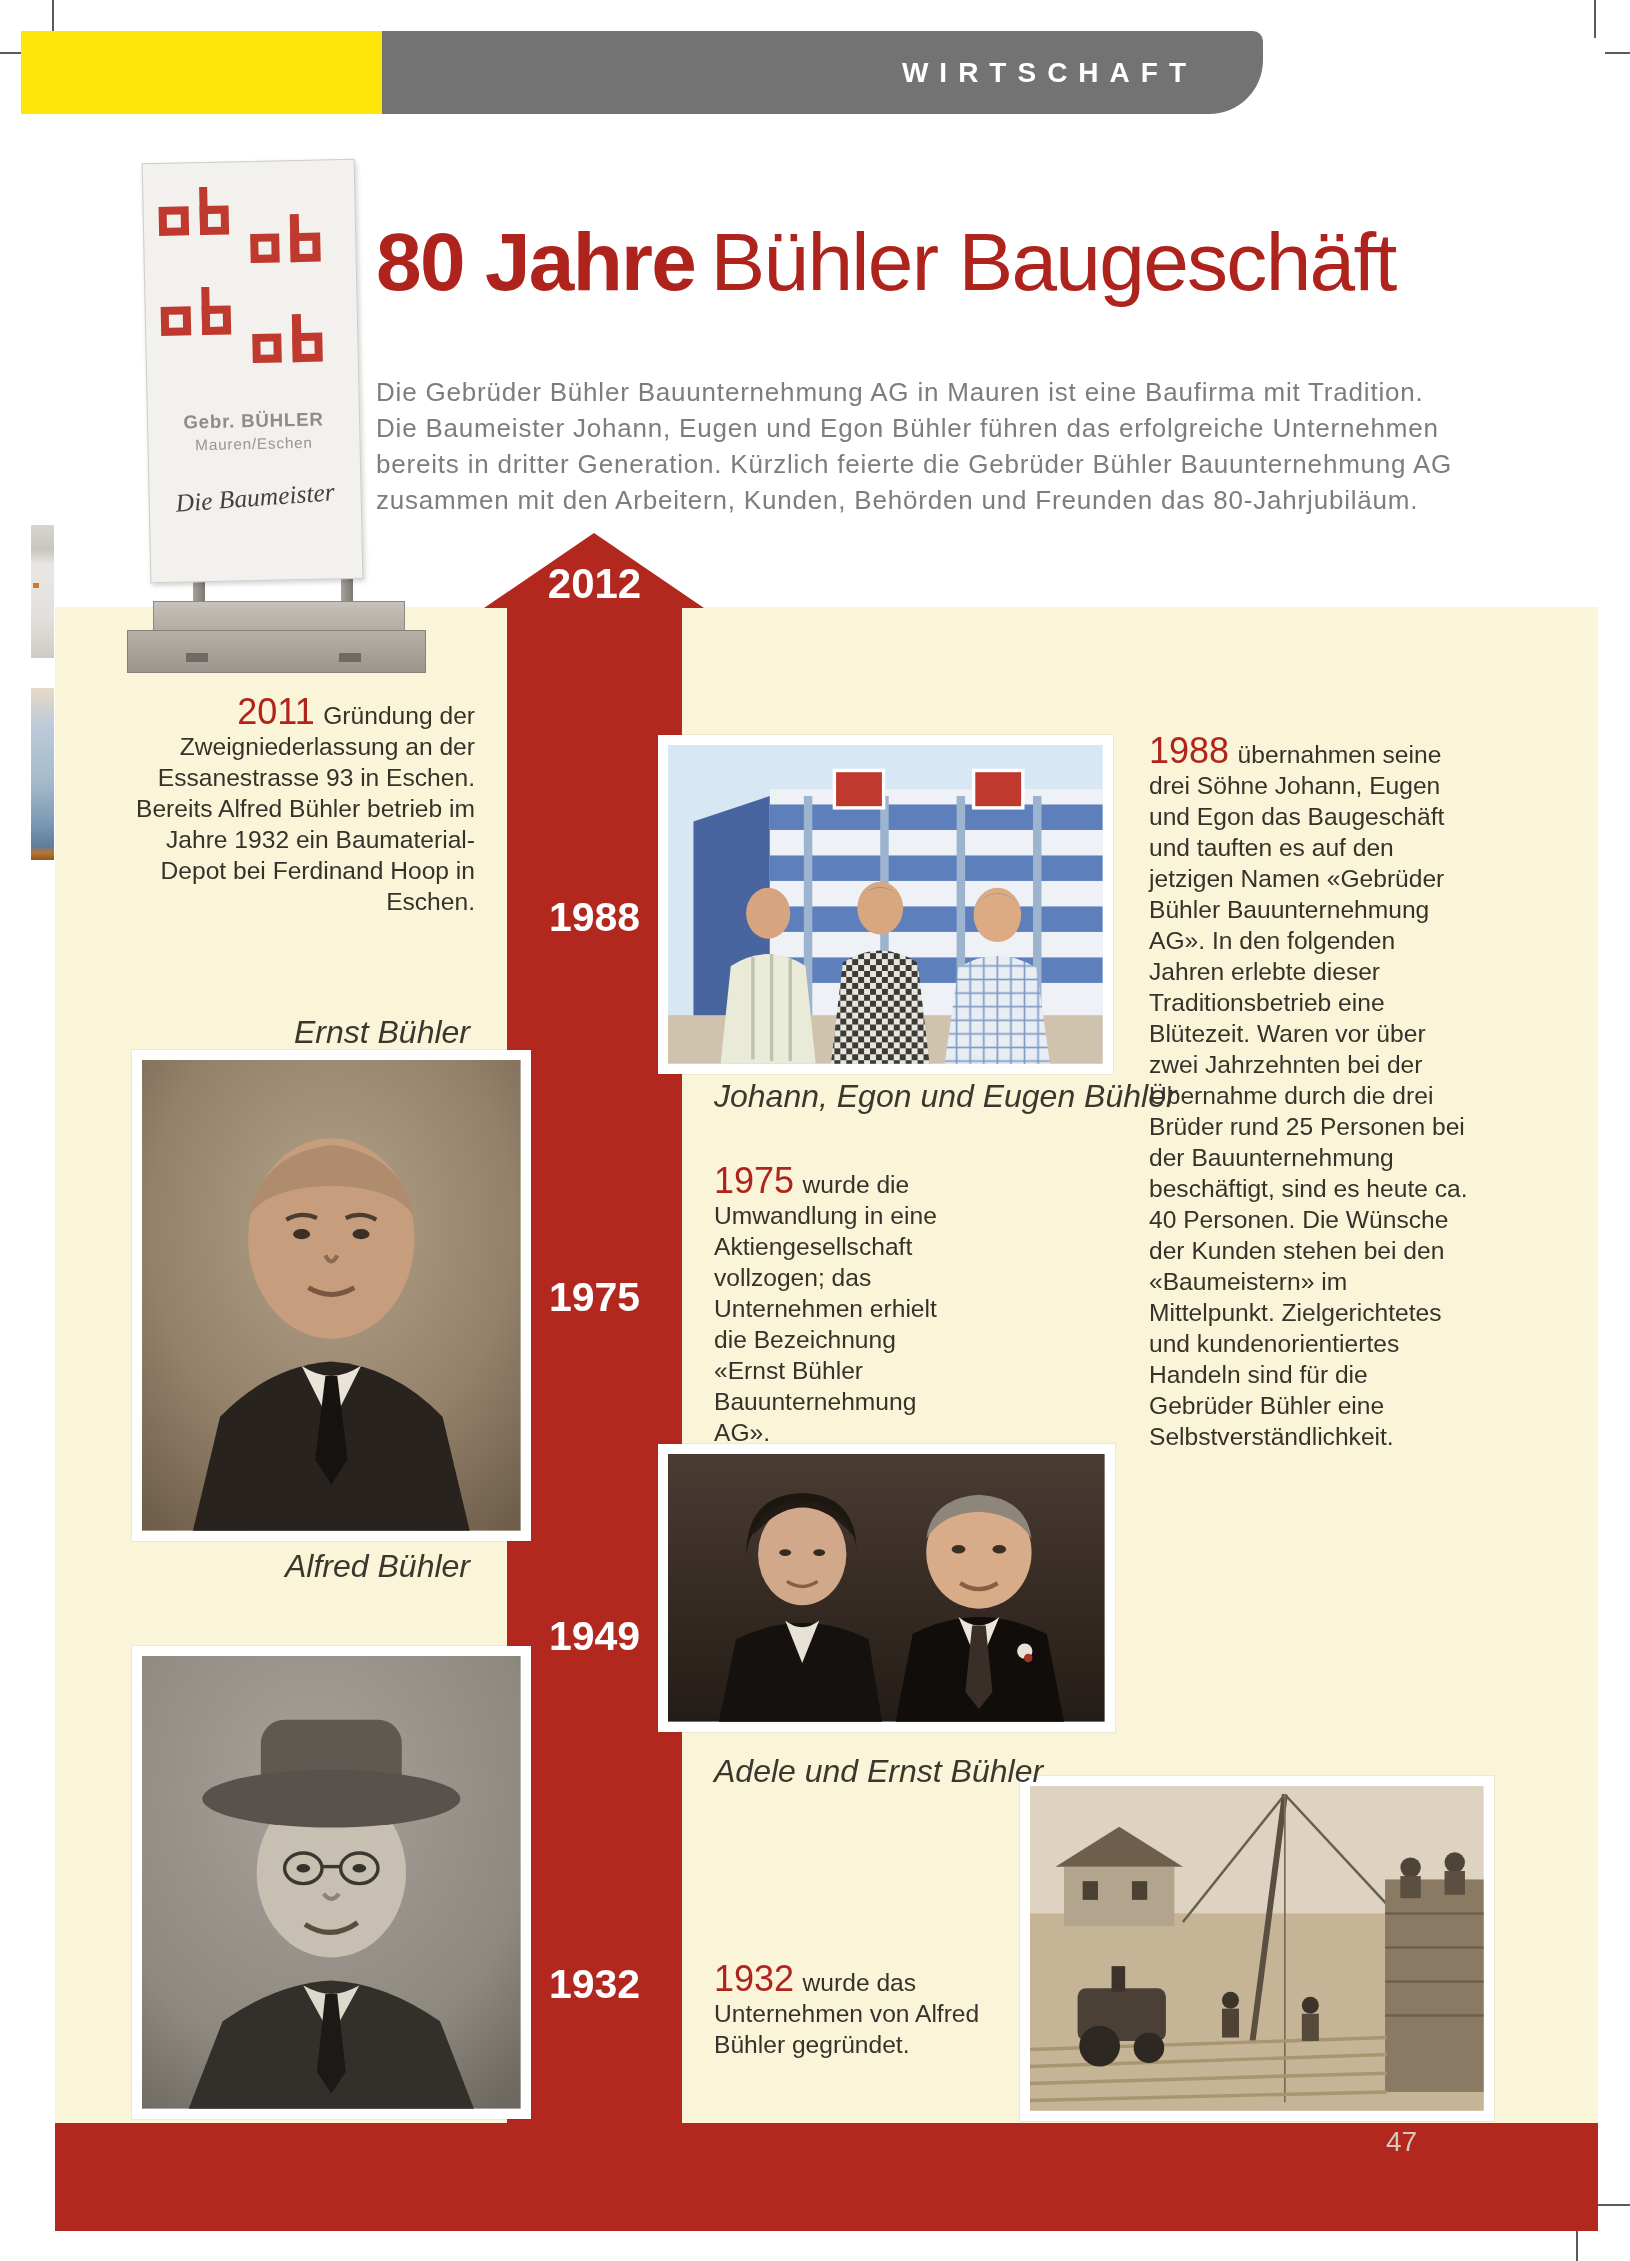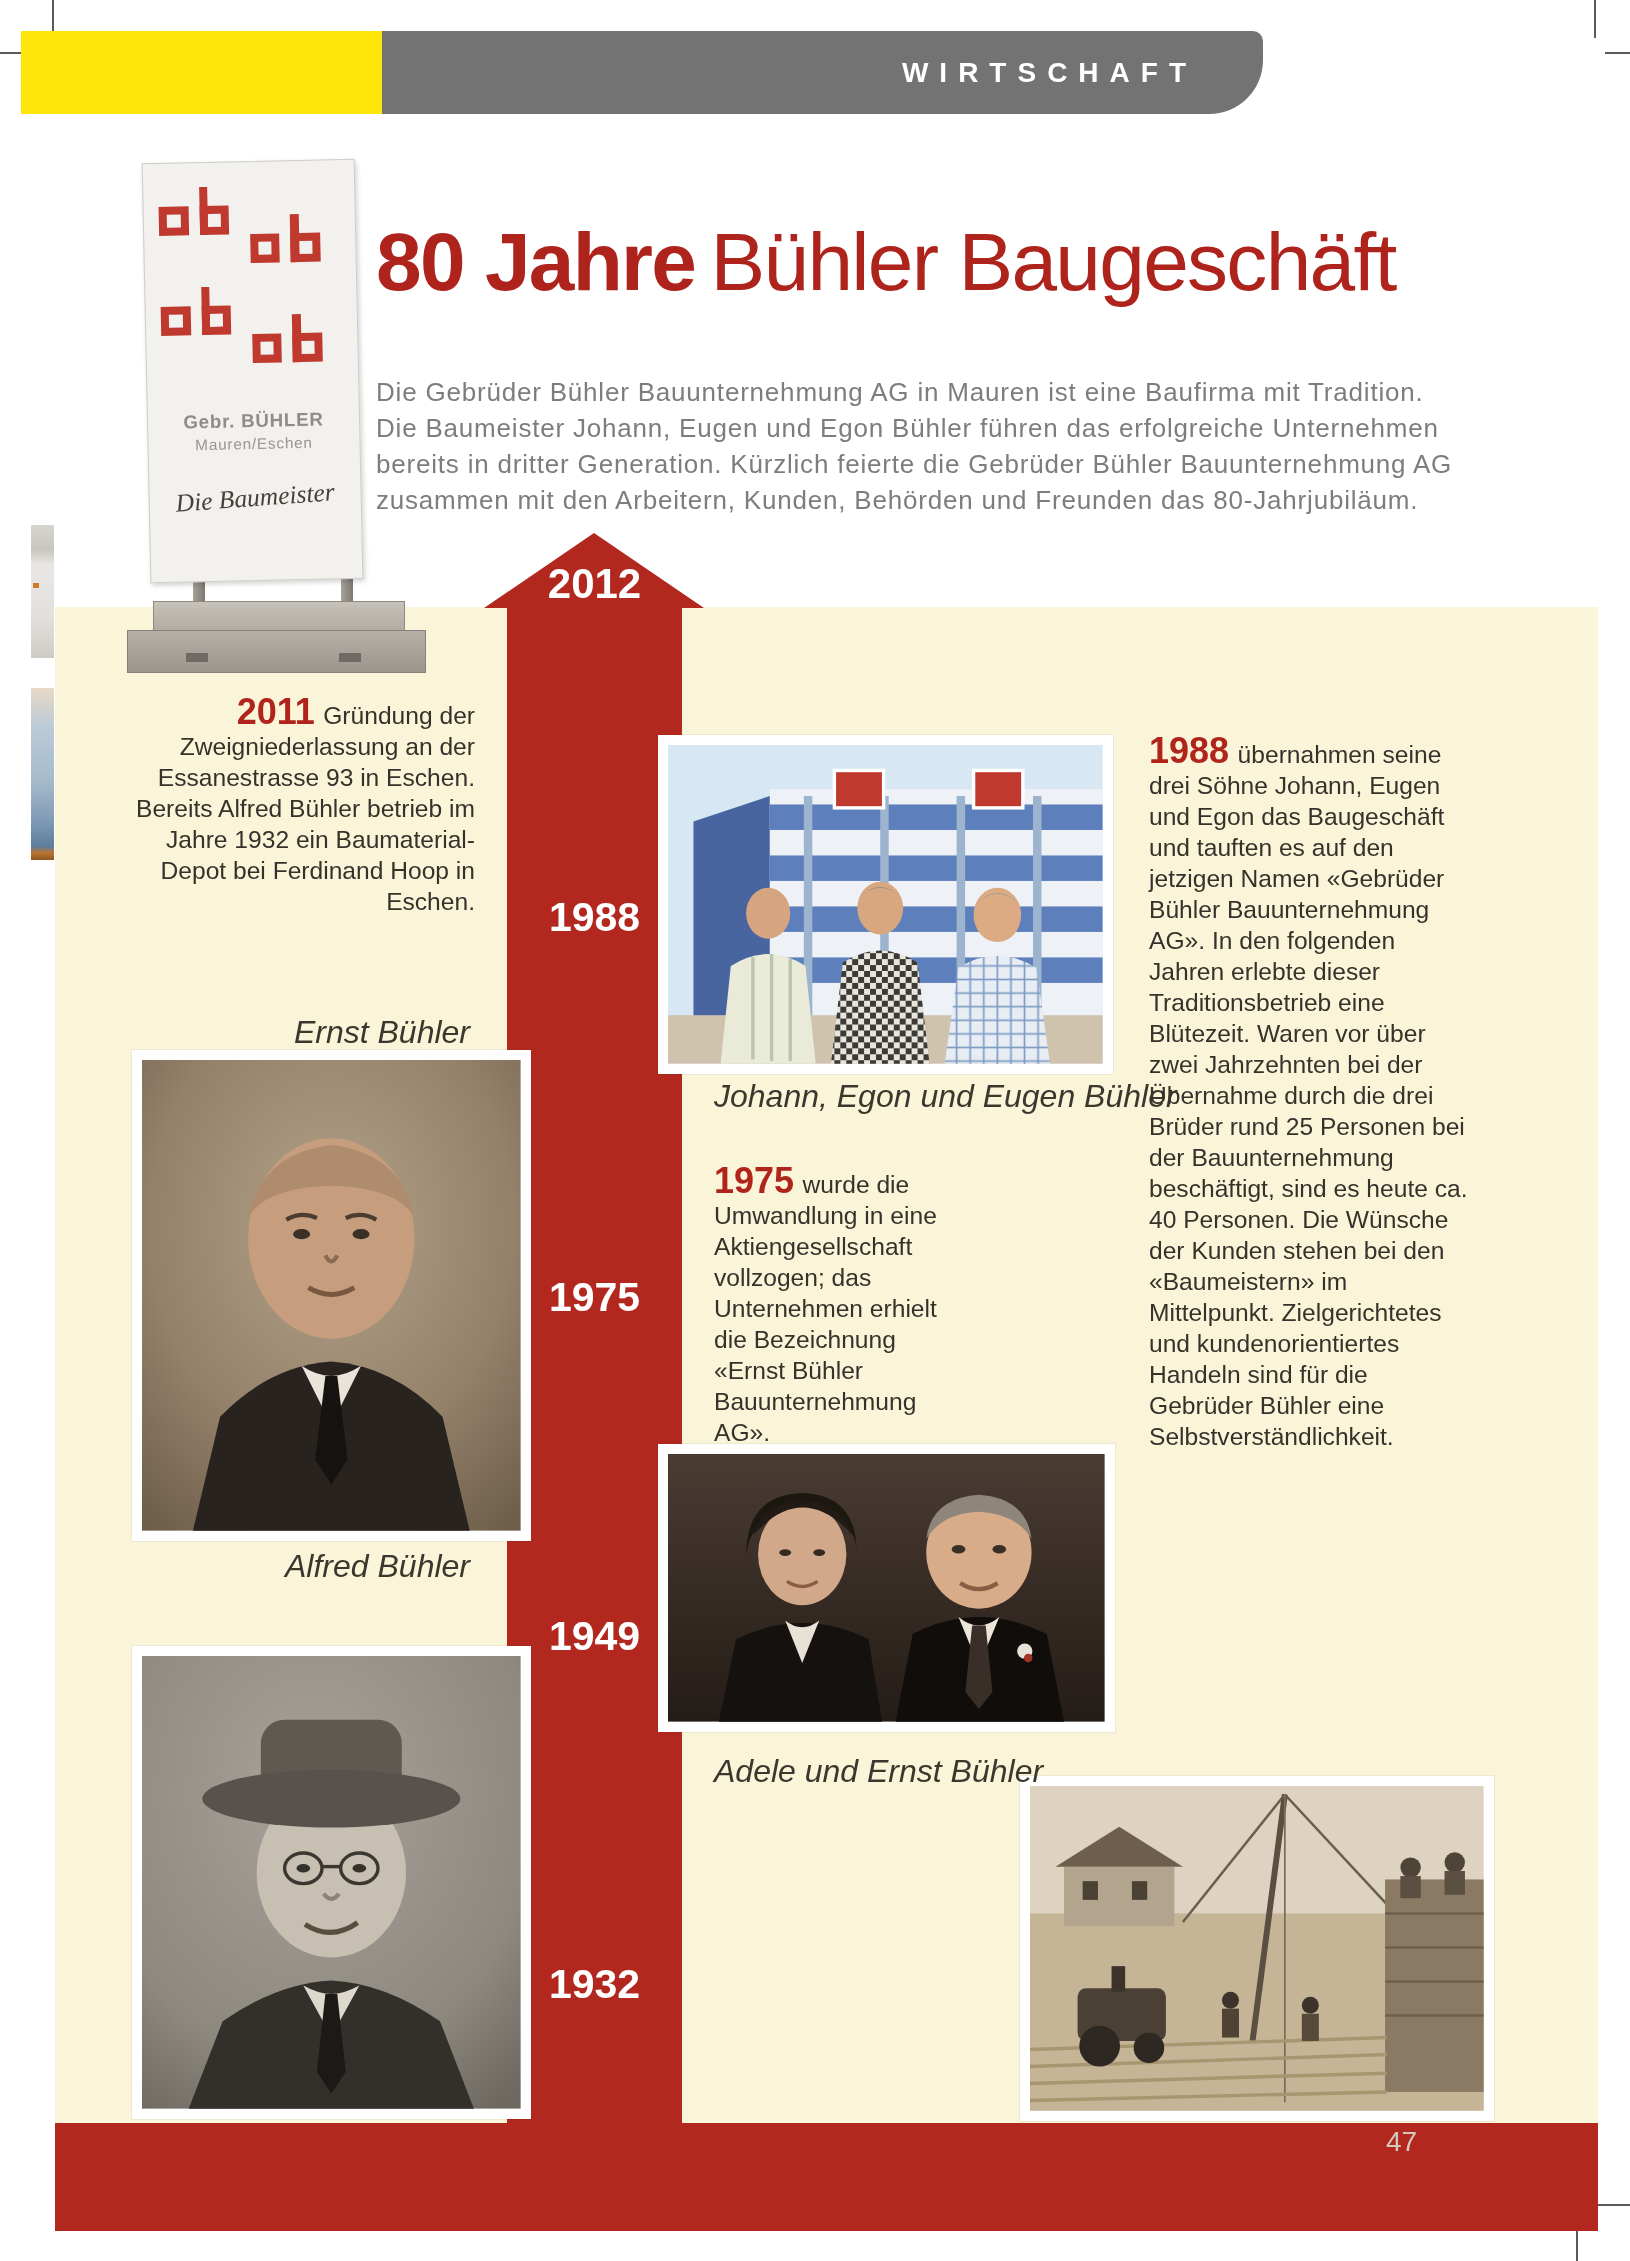--- a/index.html
+++ b/index.html
@@ -45,21 +45,21 @@
   .photo{position:absolute;background:#ffffff;padding:10.2px;box-sizing:border-box;z-index:4;
          box-shadow:0 0 0 0.8px rgba(0,0,0,0.06);}
   .photo svg{display:block;width:100%;height:100%;}
 
   
   .caption{position:absolute;font-style:italic;font-size:32px;color:#3c372e;z-index:5;}
   .cap-right{text-align:right;}
 
   
   .event{position:absolute;font-size:24.6px;line-height:31px;color:#36312a;z-index:5;}
-  .event .year{font-size:36px;line-height:31px;font-weight:700;color:#b0241c;margin-right:8.5px;}
+  .event .year{font-size:36px;line-height:31px;font-weight:400;color:#b0241c;margin-right:8.5px;}
   .ev-right{text-align:right;}
 
   
   .footer-bar{position:absolute;left:55px;top:2123px;width:1543px;height:108px;background:#b2281f;z-index:6;}
   .page-num{position:absolute;left:1386px;top:2126px;font-size:28px;color:#d3cabb;z-index:7;}
 
   
   .sign{position:absolute;left:127px;top:161px;width:306px;height:518px;z-index:5;}
   .sign-base1{position:absolute;left:25.5px;top:440px;width:250px;height:36px;background:linear-gradient(180deg,#c6c2ba,#aaa69e);border:0.8px solid #8f8b83;}
   .sign-base2{position:absolute;left:0px;top:469px;width:297px;height:41px;background:linear-gradient(180deg,#b5b1a9,#9a968e);border:0.8px solid #85817a;}
@@ -336,18 +336,21 @@
       </g>
       <g>
         <circle cx="236" cy="252" r="10" fill="#3c332a"></circle>
         <rect x="226" y="262" width="20" height="34" fill="#4e4335"></rect>
         <circle cx="330" cy="258" r="10" fill="#3c332a"></circle>
         <rect x="320" y="268" width="20" height="32" fill="#564a3a"></rect>
       </g>
     </svg>
   </div>
 
+  <div class="event" style="left:714px;top:1963px;width:272px;">
+    <span class="year">1932</span><span>wurde das Unternehmen von Alfred Bühler gegründet.</span>
+  </div>
 
   <div class="footer-bar"></div>
   <div class="page-num">47</div>
 
 </div>
 
 
 </body></html>

